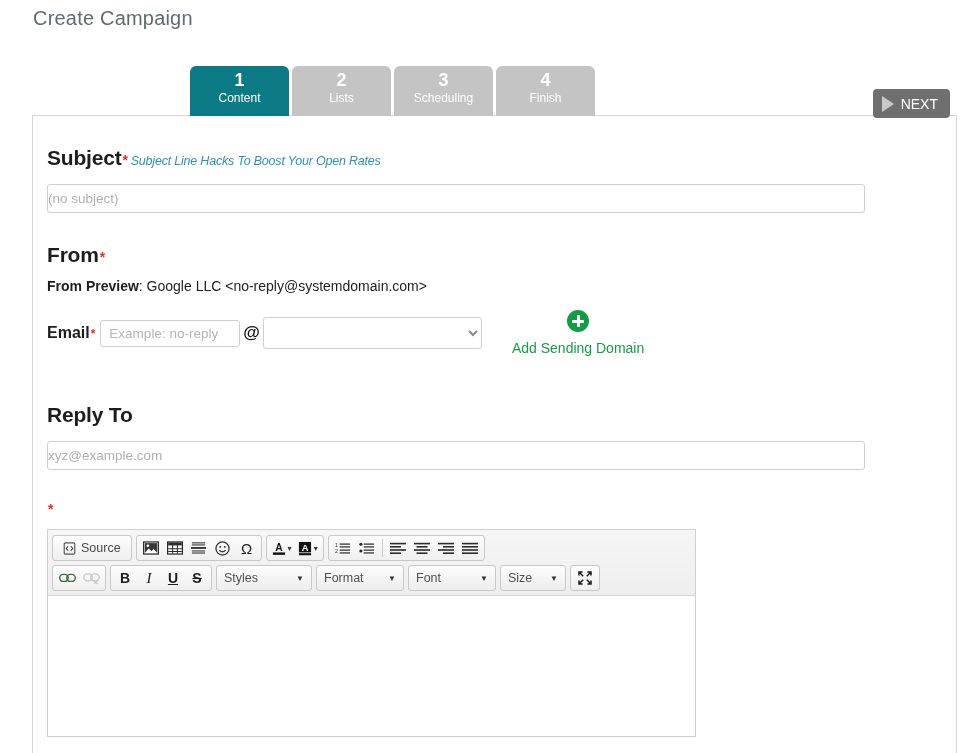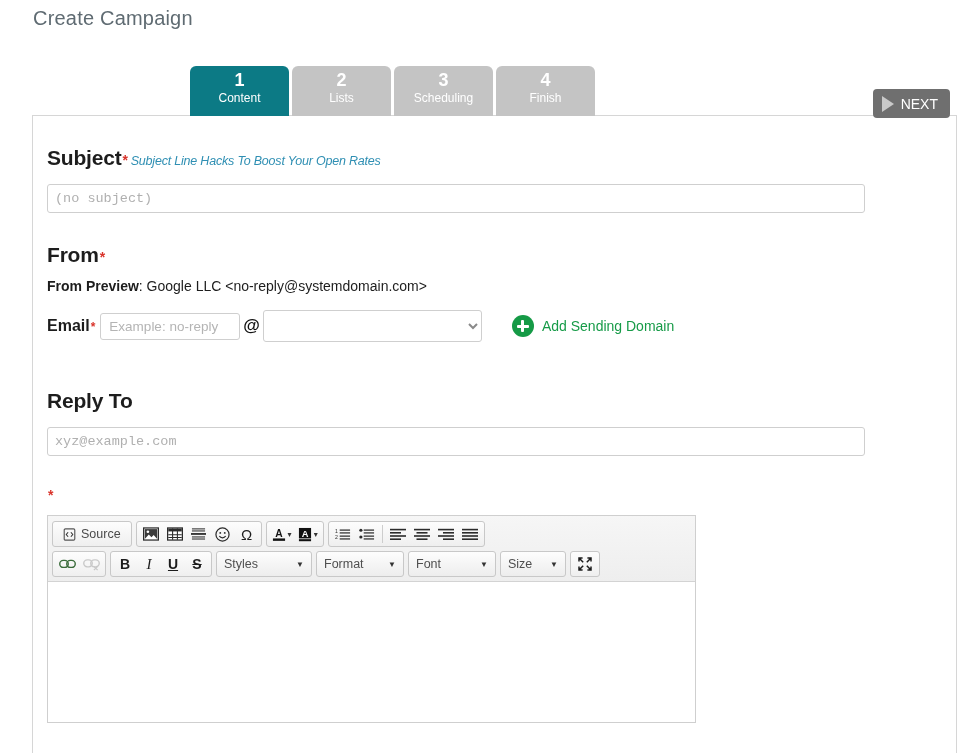--- a/index.html
+++ b/index.html
@@ -111,24 +111,24 @@
     cursor: pointer;
     text-decoration: none;
   }
 
   
   .wide-input {
     width: 818px;
     height: 29px;
     border: 1px solid #cfcfcf;
     border-radius: 3px;
-    padding: 0 7px;
+    padding: 0 0;
     font-size: 13.5px;
     color: #6d28d9;
-    font-family: Liberation Mono, monospace;
+    font-family: Liberation Sans, sans-serif;
     background: #fff;
   }
   .wide-input::placeholder { color: #b0b0b0; }
   .subj-wrap { margin-top: 14px; }
 
   
   .from-preview {
     margin-top: 11px;
     font-size: 14px;
     color: #1d1d1d;
@@ -187,20 +187,21 @@
     color: #8a8a8a;
     background: #fff;
     font-family: "Liberation Sans", sans-serif;
   }
   .add-domain {
     display: flex;
     align-items: center;
     gap: 8px;
     margin-left: 30px;
     cursor: pointer;
+    flex-direction: column;
   }
   .plus-circle {
     width: 22px; height: 22px;
     border-radius: 50%;
     background: #159a46;
     position: relative;
     flex: 0 0 auto;
   }
   .plus-circle::before, .plus-circle::after {
     content: "";

